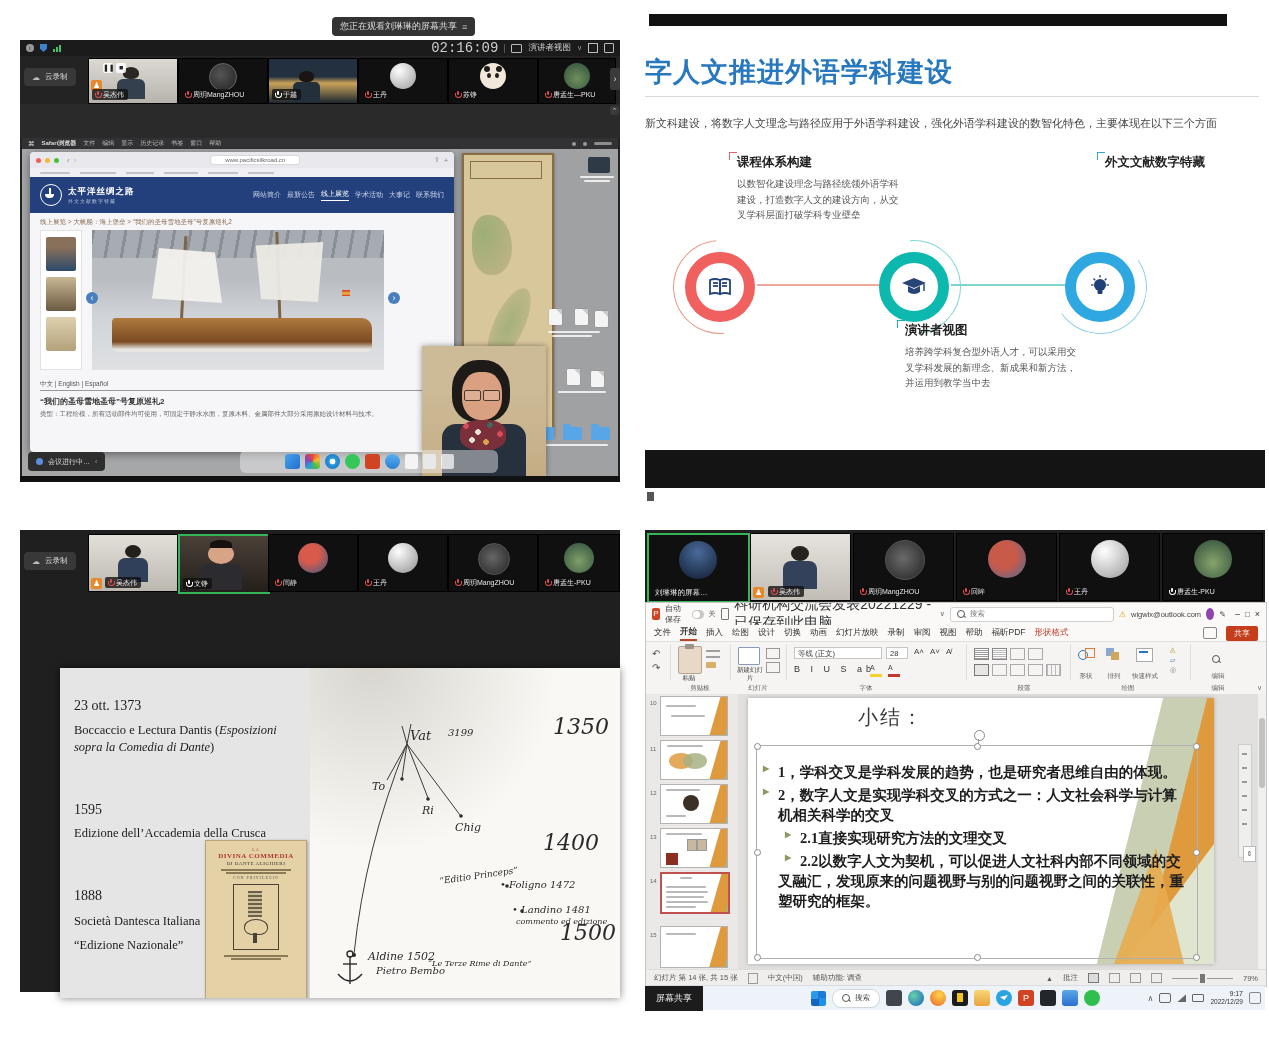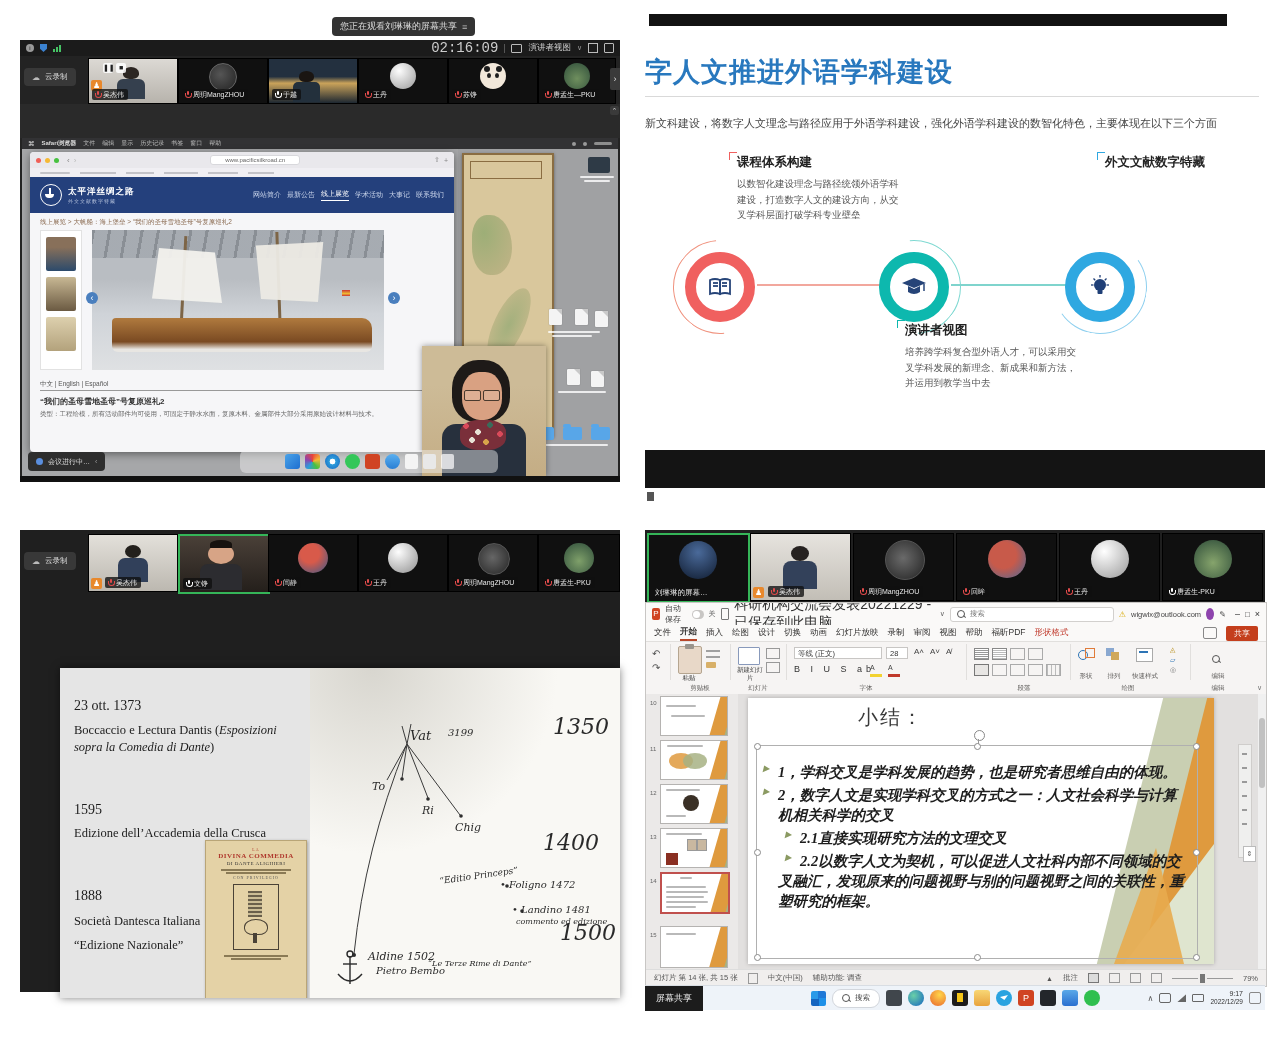--- a/index.html
+++ b/index.html
@@ -728,21 +728,21 @@
         <i class="abs" style="right:-18px;top:0;width:58px;height:266px;background:#df9a3e;transform:skewX(-14deg);"></i>
         <i class="abs" style="right:-44px;top:0;width:40px;height:266px;background:#9fae7e;transform:skewX(-14deg);"></i>
         <i class="abs" style="right:0;bottom:0;width:90px;height:120px;background:#dfe5cf;clip-path:polygon(100% 0,100% 100%,0 100%);"></i>
         <i class="abs" style="right:30px;top:150px;width:70px;height:116px;background:#e8ab4e;clip-path:polygon(60% 0,100% 100%,0 100%);opacity:.9;"></i>
 
         <div class="abs serif" style="left:110px;top:6px;font-size:20px;color:#3a3a3a;letter-spacing:2px;">小结：</div>
 
         <div class="abs" style="left:226px;top:32px;width:9px;height:9px;border-radius:50%;border:1.5px solid #888;background:#fff;"></div>
         <i class="abs" style="left:230px;top:41px;width:1px;height:6px;background:#999;"></i>
 
-        <div class="abs" style="left:8px;top:47px;width:440px;height:212px;border:1px solid #b0b0b0;font-style:italic;">
+        <div class="abs" style="left:8px;top:47px;width:440px;height:212px;border:1px solid #b0b0b0;">
           <div class="handle" style="left:-3px;top:-3px;"></div>
           <div class="handle" style="left:calc(50% - 3px);top:-3px;"></div>
           <div class="handle" style="right:-3px;top:-3px;"></div>
           <div class="handle" style="left:-3px;top:calc(50% - 3px);"></div>
           <div class="handle" style="right:-3px;top:calc(50% - 3px);"></div>
           <div class="handle" style="left:-3px;bottom:-3px;"></div>
           <div class="handle" style="left:calc(50% - 3px);bottom:-3px;"></div>
           <div class="handle" style="right:-3px;bottom:-3px;"></div>
           <div class="bullets" style="padding:16px 10px 0 6px;">
             <div class="brow">1，学科交叉是学科发展的趋势，也是研究者思维自由的体现。</div>

